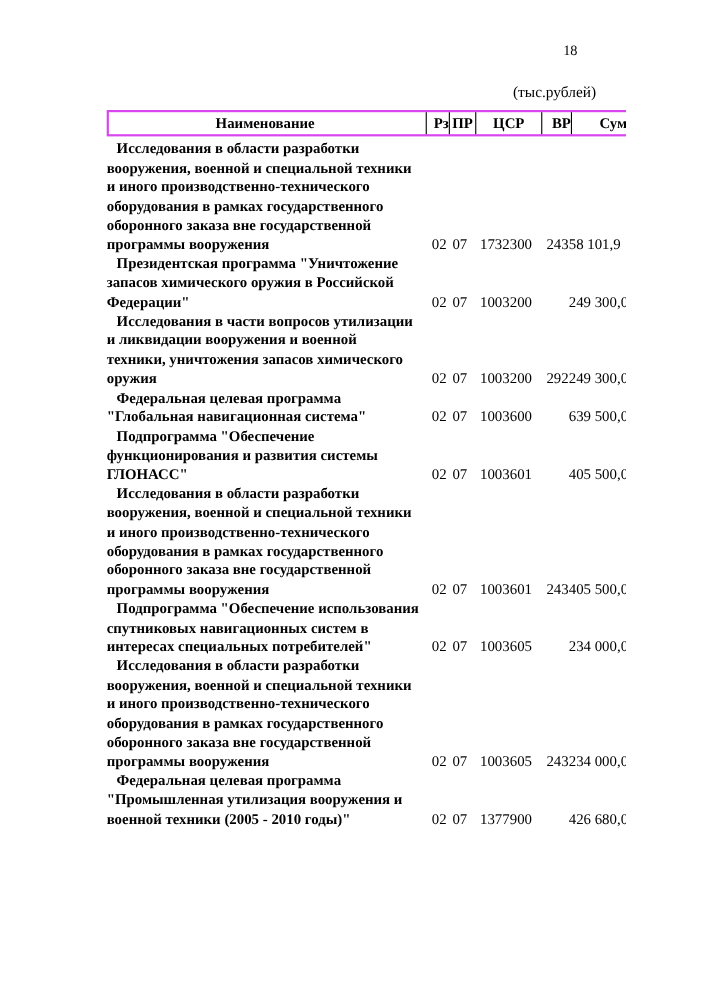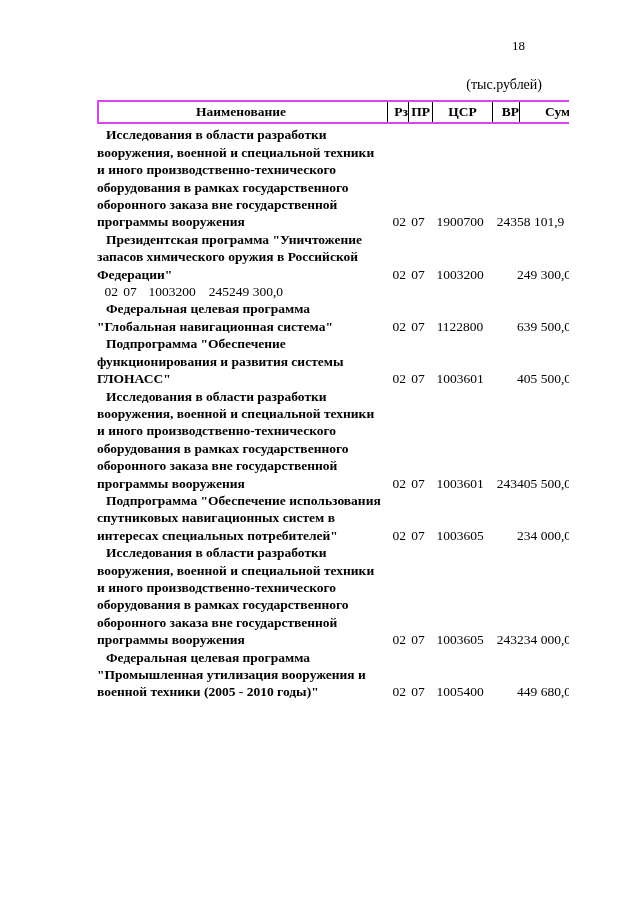--- a/index.html
+++ b/index.html
@@ -85,44 +85,45 @@
       <div class="cell pr">ПР</div>
       <div class="cell csr">ЦСР</div>
       <div class="cell vr">ВР</div>
       <div class="cell sum">Сумма</div>
     </div>
     <div class="tbody" id="tbody">
         <div class="trow">
           <div class="cell name">Исследования в области разработки вооружения, военной и специальной техники и иного производственно-технического оборудования в рамках государственного оборонного заказа вне государственной программы вооружения</div>
           <div class="cell rz">02</div>
           <div class="cell pr">07</div>
-          <div class="cell csr">1900700</div>
+          <div class="cell csr">1732300</div>
           <div class="cell vr">243</div>
           <div class="cell sum">58 101,9</div>
         </div>
         <div class="trow">
           <div class="cell name">Президентская программа "Уничтожение запасов химического оружия в Российской Федерации"</div>
           <div class="cell rz">02</div>
           <div class="cell pr">07</div>
           <div class="cell csr">1003200</div>
           <div class="cell vr"></div>
           <div class="cell sum">249 300,0</div>
         </div>
         <div class="trow">
+          <div class="cell name">Исследования в части вопросов утилизации и ликвидации вооружения и военной техники, уничтожения запасов химического оружия</div>
           <div class="cell rz">02</div>
           <div class="cell pr">07</div>
           <div class="cell csr">1003200</div>
-          <div class="cell vr">245</div>
+          <div class="cell vr">292</div>
           <div class="cell sum">249 300,0</div>
         </div>
         <div class="trow">
           <div class="cell name">Федеральная целевая программа "Глобальная навигационная система"</div>
           <div class="cell rz">02</div>
           <div class="cell pr">07</div>
-          <div class="cell csr">1122800</div>
+          <div class="cell csr">1003600</div>
           <div class="cell vr"></div>
           <div class="cell sum">639 500,0</div>
         </div>
         <div class="trow">
           <div class="cell name">Подпрограмма "Обеспечение функционирования и развития системы ГЛОНАСС"</div>
           <div class="cell rz">02</div>
           <div class="cell pr">07</div>
           <div class="cell csr">1003601</div>
           <div class="cell vr"></div>
           <div class="cell sum">405 500,0</div>
@@ -148,19 +149,19 @@
           <div class="cell rz">02</div>
           <div class="cell pr">07</div>
           <div class="cell csr">1003605</div>
           <div class="cell vr">243</div>
           <div class="cell sum">234 000,0</div>
         </div>
         <div class="trow">
           <div class="cell name">Федеральная целевая программа "Промышленная утилизация вооружения и военной техники (2005 - 2010 годы)"</div>
           <div class="cell rz">02</div>
           <div class="cell pr">07</div>
-          <div class="cell csr">1005400</div>
+          <div class="cell csr">1377900</div>
           <div class="cell vr"></div>
-          <div class="cell sum">449 680,0</div>
+          <div class="cell sum">426 680,0</div>
         </div>
       </div>
   </div>
 </div>
 
 </body></html>

